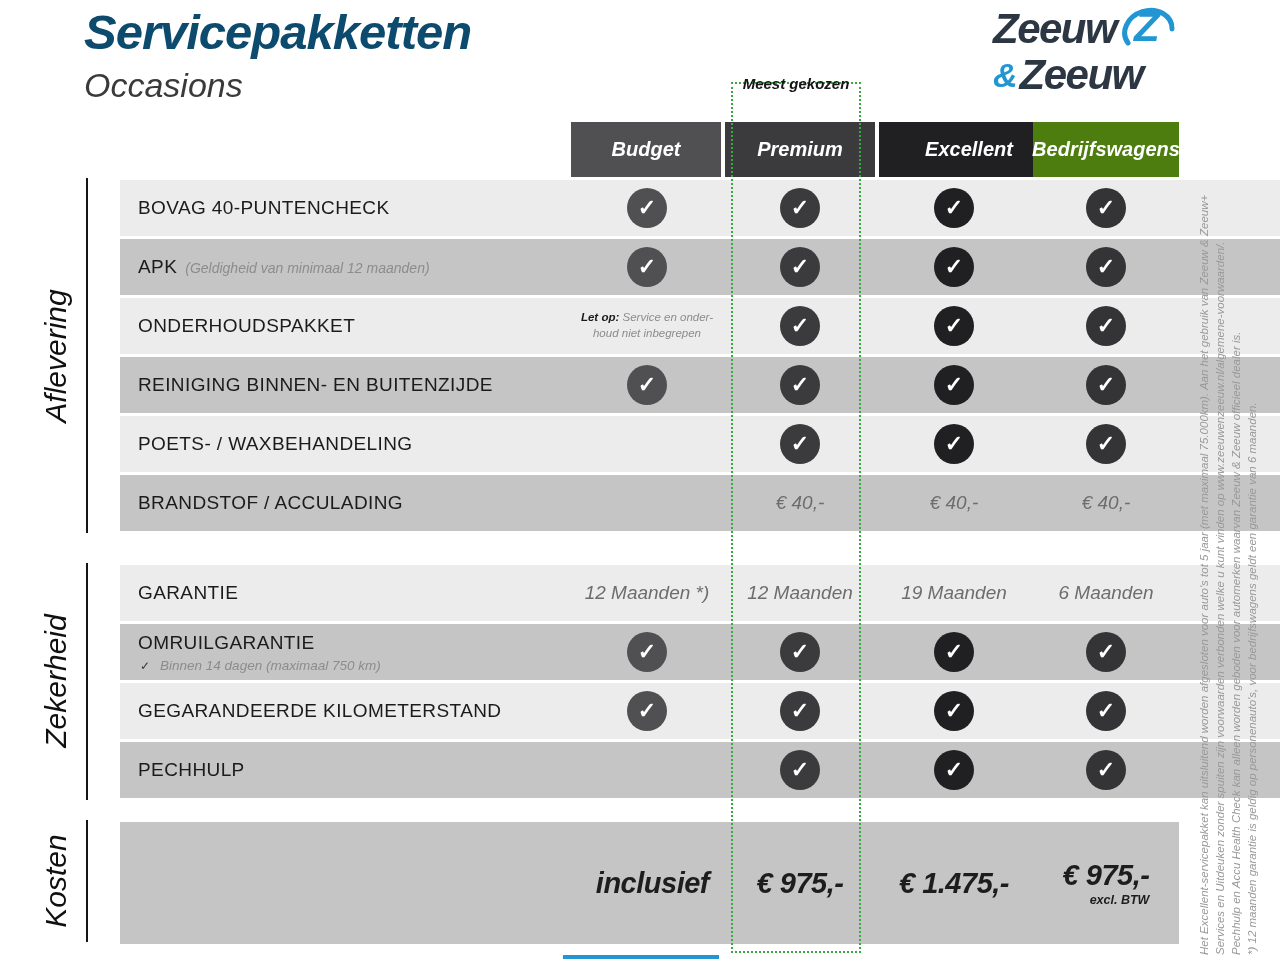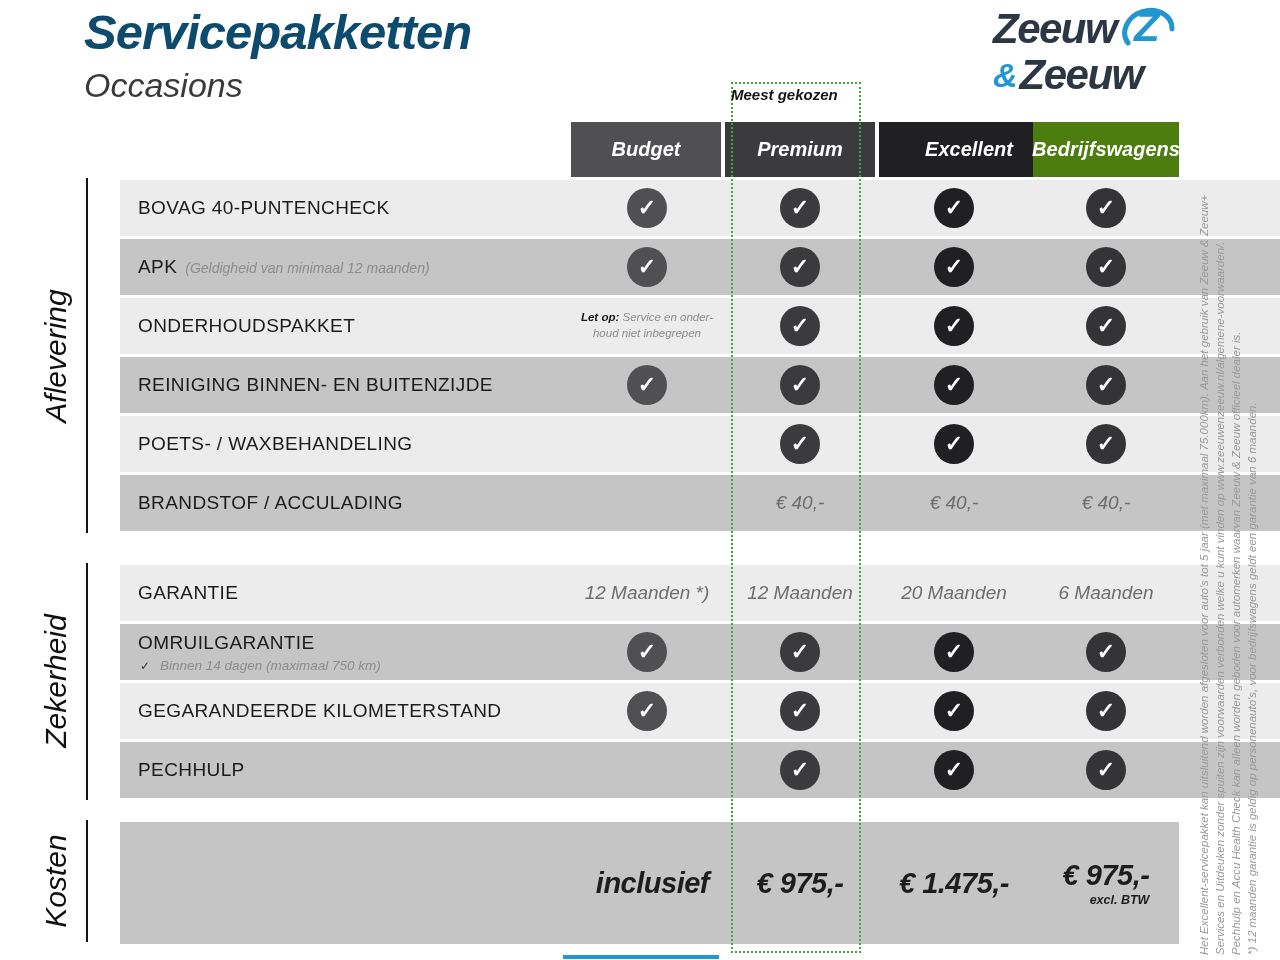--- a/index.html
+++ b/index.html
@@ -66,21 +66,21 @@
 
   
   #kosten { position:absolute; left:120px; top:822px; width:1059px; height:122px; background:#c5c5c6; }
   .kv { font-weight:bold; font-style:italic; color:#1d1d1d; font-size:29px; letter-spacing:-0.5px; white-space:nowrap; }
   .kc0 { justify-content:flex-end; padding-right:14px; }
   .kcol { display:inline-flex; flex-direction:column; align-items:flex-end; }
   .ksub { font-size:12.5px; font-weight:bold; font-style:italic; color:#1d1d1d; margin-top:1px; }
 
   
   .hlbox { position:absolute; left:731px; top:82px; width:130px; height:871px; border:2px dotted #3aa73f; z-index:6; pointer-events:none; }
-  .badge { position:absolute; left:731px; top:86px; width:130px; text-align:left; font-size:15px; font-weight:bold; font-style:italic; color:#151515; z-index:7; }
+  .badge { position:absolute; left:731px; top:75px; width:130px; text-align:center; font-size:15px; font-weight:bold; font-style:italic; color:#151515; z-index:7; }
 
   
   .footnotes { position:absolute; left:803px; top:498px; width:850px; height:64px; transform:rotate(-90deg);
                font-size:11.5px; font-style:italic; color:#999999; line-height:16px; white-space:nowrap; }
 
   .bottombar { position:absolute; left:563px; top:955px; width:156px; height:4px; background:#2196d3; }
 </style>
 </head>
 <body>
 
@@ -212,21 +212,21 @@
 
   <div class="row light" id="r7">
     <span class="rlabel">GARANTIE</span>
     <div class="cell c0">
         <span class="val">12 Maanden *)</span>
       </div>
     <div class="cell c1">
         <span class="val">12 Maanden</span>
       </div>
     <div class="cell c2">
-        <span class="val">20 Maanden</span>
+        <span class="val">19 Maanden</span>
       </div>
     <div class="cell c3">
         <span class="val">6 Maanden</span>
       </div>
   </div>
 
   <div class="row dark" id="r8">
     <span class="rlabel rlabel-2l">OMRUILGARANTIE</span>
     <span class="rsub"><span class="tick">✓</span><span>Binnen 14 dagen (maximaal 750 km)</span></span>
     <div class="cell c0">

